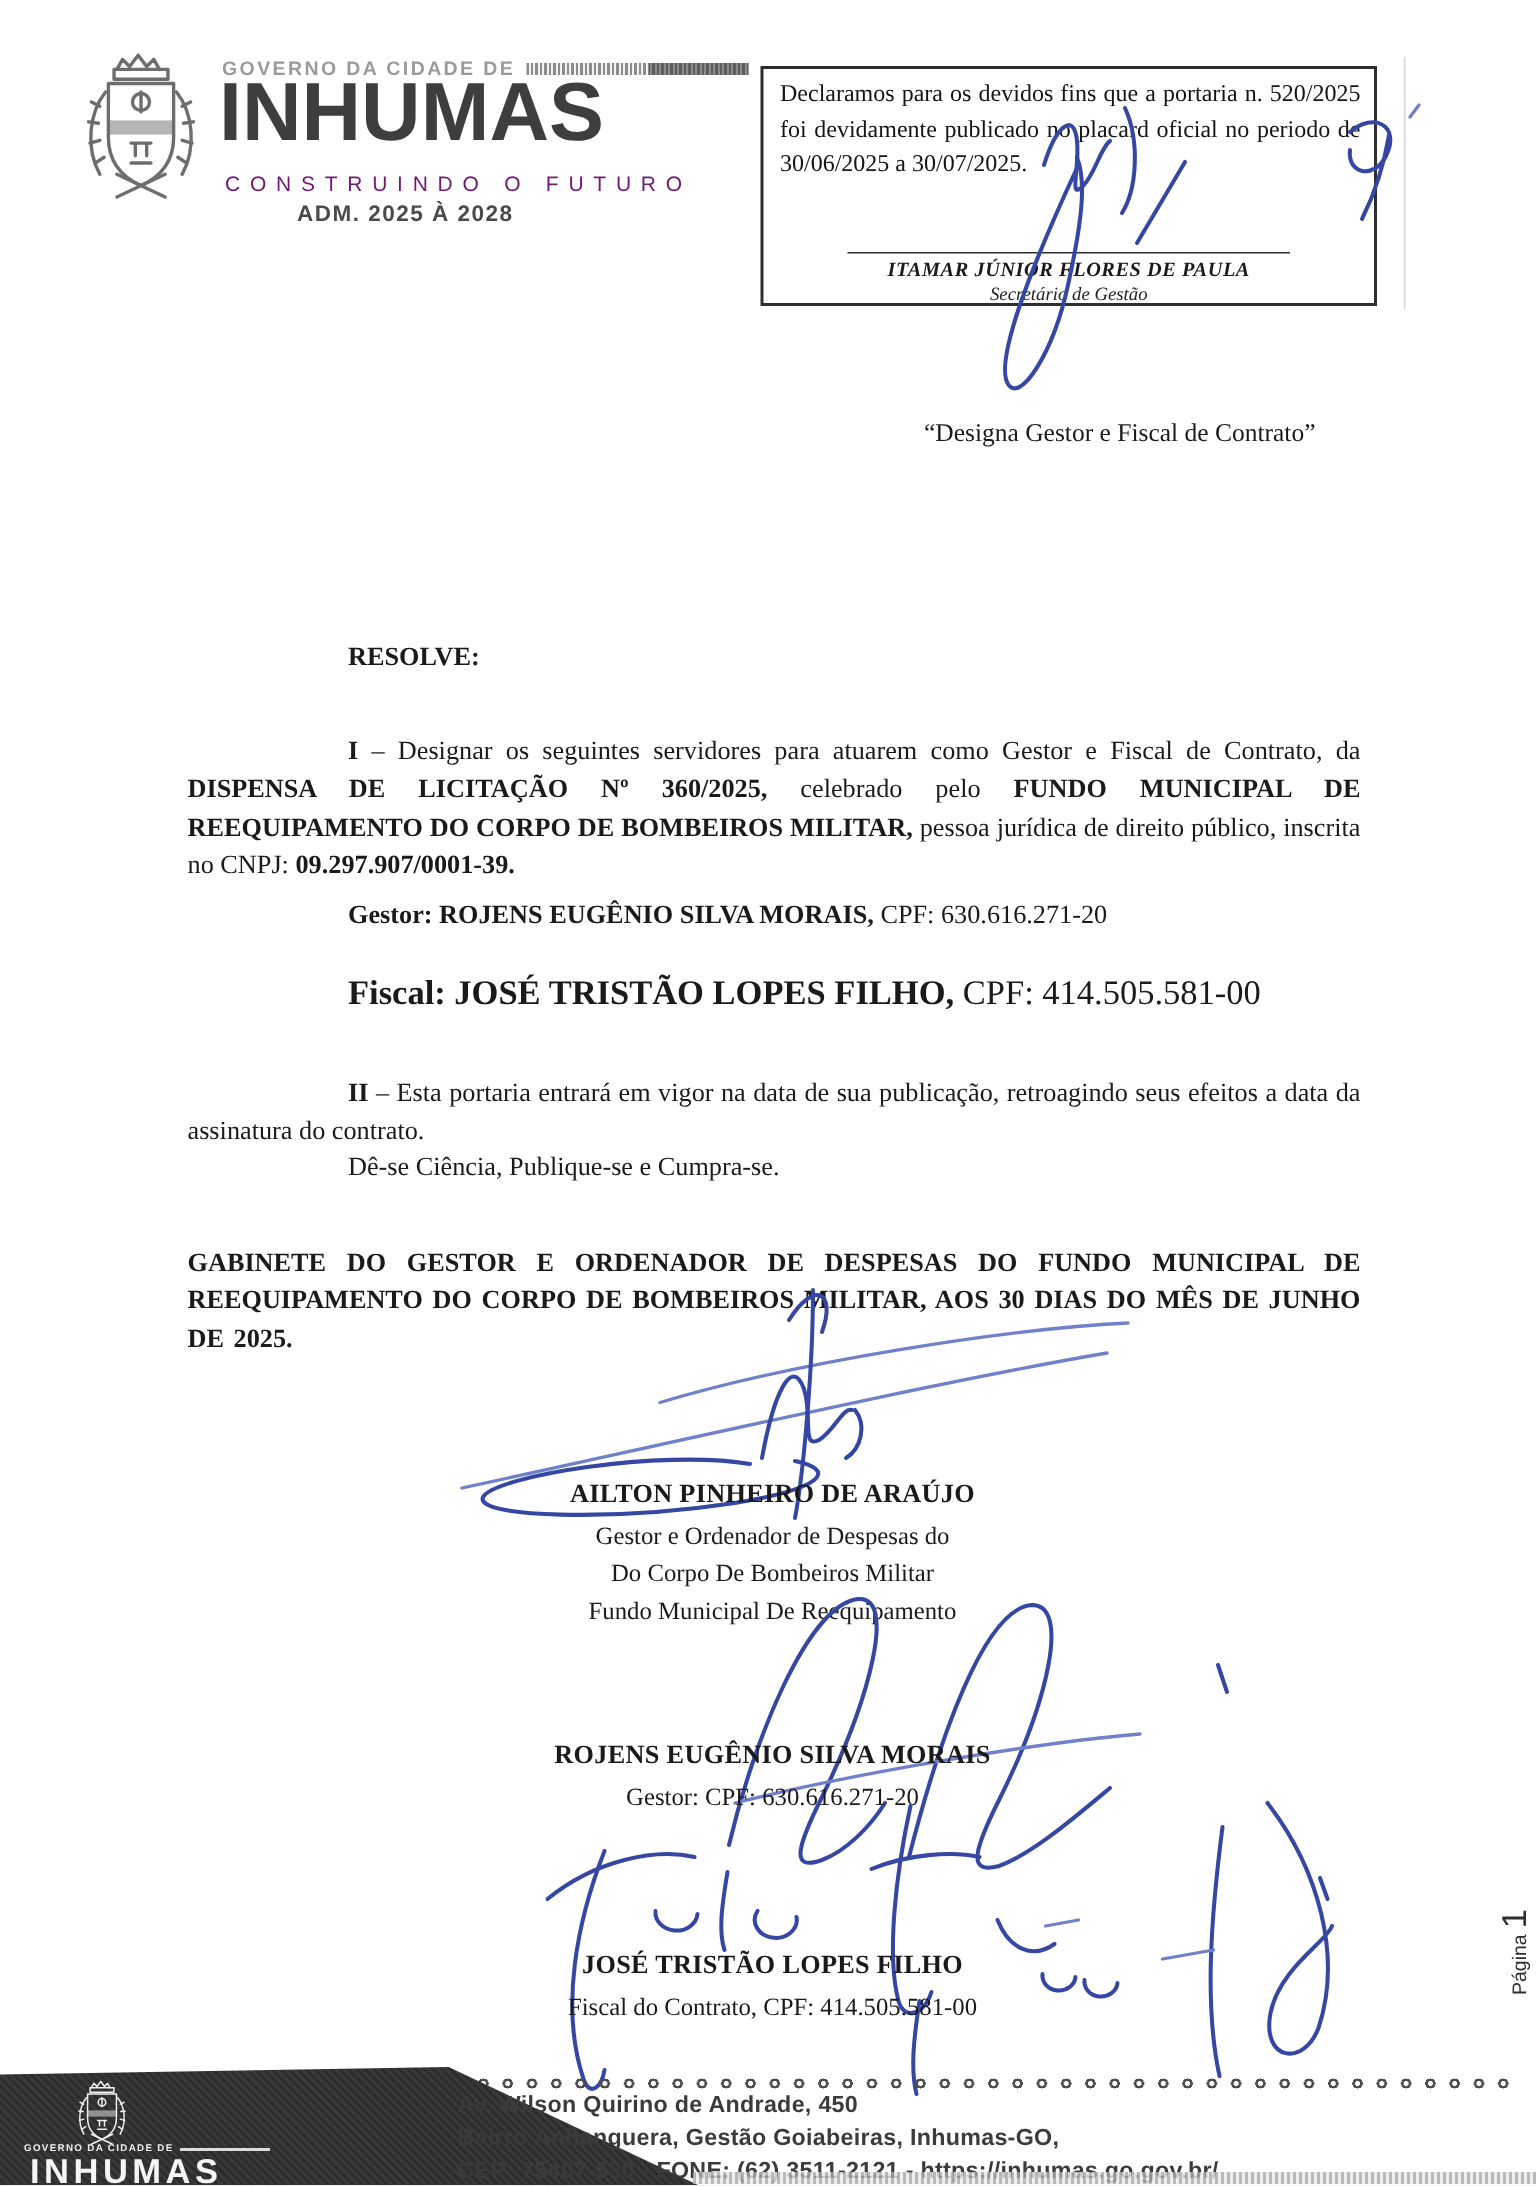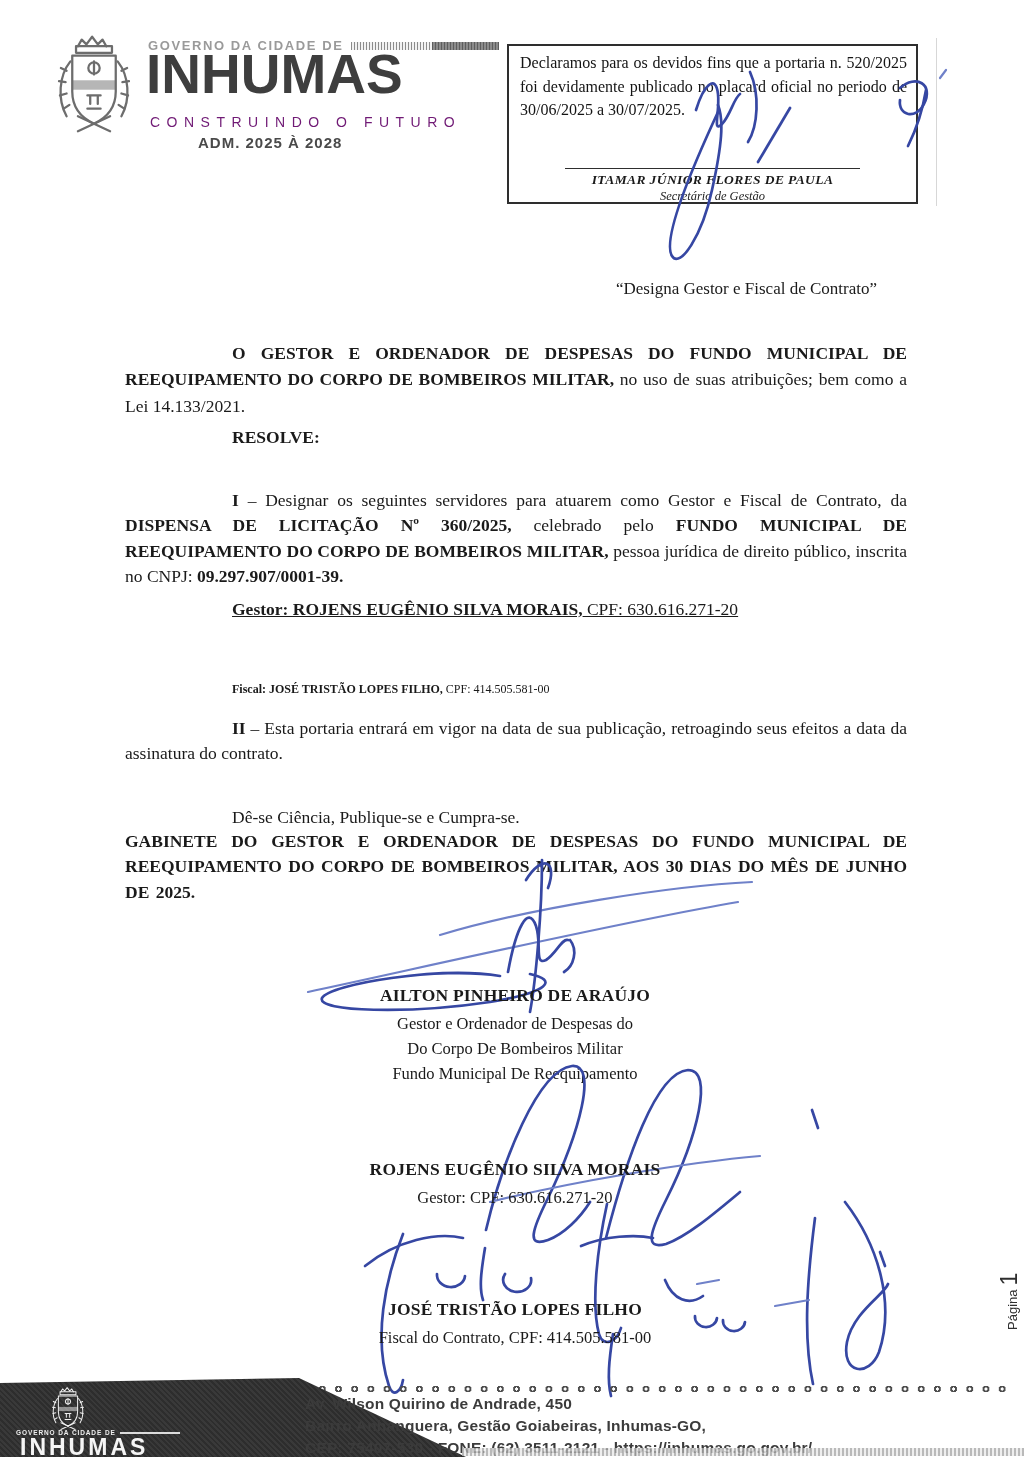--- a/index.html
+++ b/index.html
@@ -33,24 +33,24 @@
   .decl-role{position:absolute; left:0; right:0; top:143px; text-align:center; font-style:italic; font-size:12.5px; color:#222;}
   .scan-line{left:936px; top:38px; width:1px; height:168px; background:#d7d7d7;}
 
   
   .doc-title{left:0; right:0; top:224px; text-align:center; font-size:19.5px; font-weight:bold; letter-spacing:0.3px; color:#0f0f0f;}
   .subject{right:147px; top:279px; font-size:17px;}
   .copy{left:125px; width:782px; font-size:17.5px;}
   .preamble{top:322px; line-height:26.5px; text-indent:107px;}
   .resolve{left:232px; top:427px; font-size:17.5px;}
   .item1{top:470px; line-height:25.5px; text-indent:107px;}
-  .gestor{left:232px; top:599px; font-size:17.5px;text-decoration:underline;}
-  .fiscal{left:232px; top:649px; font-size:12px;margin-top:33px;}
+  .gestor{left:232px; top:599px; font-size:17.5px;}
+  .fiscal{left:232px; top:649px; font-size:23px;}
   .item2{top:698px; line-height:25.5px; text-indent:107px;}
-  .closing{left:232px; top:807px; font-size:17.5px;}
+  .closing{left:232px; top:767px; font-size:17.5px;}
   .gabinete{top:811px; line-height:25.5px; font-weight:bold; word-spacing:2px;}
 
   
   .sigblock{left:125px; width:780px; text-align:center;}
   .signame{font-size:17.5px; font-weight:bold; letter-spacing:0.2px;}
   .sigrole{font-size:16.5px; line-height:25px;}
   .sb1-name{top:969px;margin-top:16px;} .sb1-roles{top:995px;margin-top:16px;}
   .sb2-name{top:1159px;} .sb2-role{top:1185px;}
   .sb3-name{top:1299px;} .sb3-role{top:1325px;}
 
@@ -127,21 +127,20 @@
     <path class="ink" d="M96 60 C104 34, 116 24, 118 44 C120 62, 112 84, 122 74 C130 66, 134 48, 140 44"></path>
     <path class="ink" d="M150 22 C160 44, 158 76, 148 92"></path>
     <path class="ink" d="M190 58 L158 112"></path>
     <path class="ink" d="M300 38 C316 24, 334 34, 324 54 C316 70, 298 66, 300 50"></path>
     <path class="ink" d="M326 40 C322 64, 314 84, 308 96"></path>
     <path class="ink-light" d="M340 28 l6 -8"></path>
   </svg>
 
   <div class="abs subject">“Designa Gestor e Fiscal de Contrato”</div>
 
-  <p class="abs copy just preamble"><span class="b">O GESTOR E ORDENADOR DE DESPESAS DO FUNDO MUNICIPAL DE REEQUIPAMENTO DO CORPO DE BOMBEIROS MILITAR,</span><span> no uso de suas atribuições; bem como a Lei 14.133/2021.</span></p>
 
   <div class="abs resolve b">RESOLVE:</div>
 
   <p class="abs copy just item1"><span class="b">I</span><span> – Designar os seguintes servidores para atuarem como Gestor e Fiscal de Contrato, da </span><span class="b">DISPENSA DE LICITAÇÃO Nº 360/2025,</span><span> celebrado pelo </span><span class="b">FUNDO MUNICIPAL DE REEQUIPAMENTO DO CORPO DE BOMBEIROS MILITAR,</span><span> pessoa jurídica de direito público, inscrita no CNPJ: </span><span class="b">09.297.907/0001-39.</span></p>
 
   <div class="abs gestor"><span class="b">Gestor: ROJENS EUGÊNIO SILVA MORAIS,</span><span> CPF: 630.616.271-20</span></div>
 
   <div class="abs fiscal"><span class="b">Fiscal: JOSÉ TRISTÃO LOPES FILHO,</span><span> CPF: 414.505.581-00</span></div>
 
   <p class="abs copy just item2"><span class="b">II</span><span> – Esta portaria entrará em vigor na data de sua publicação, retroagindo seus efeitos a data da assinatura do contrato.</span></p>

